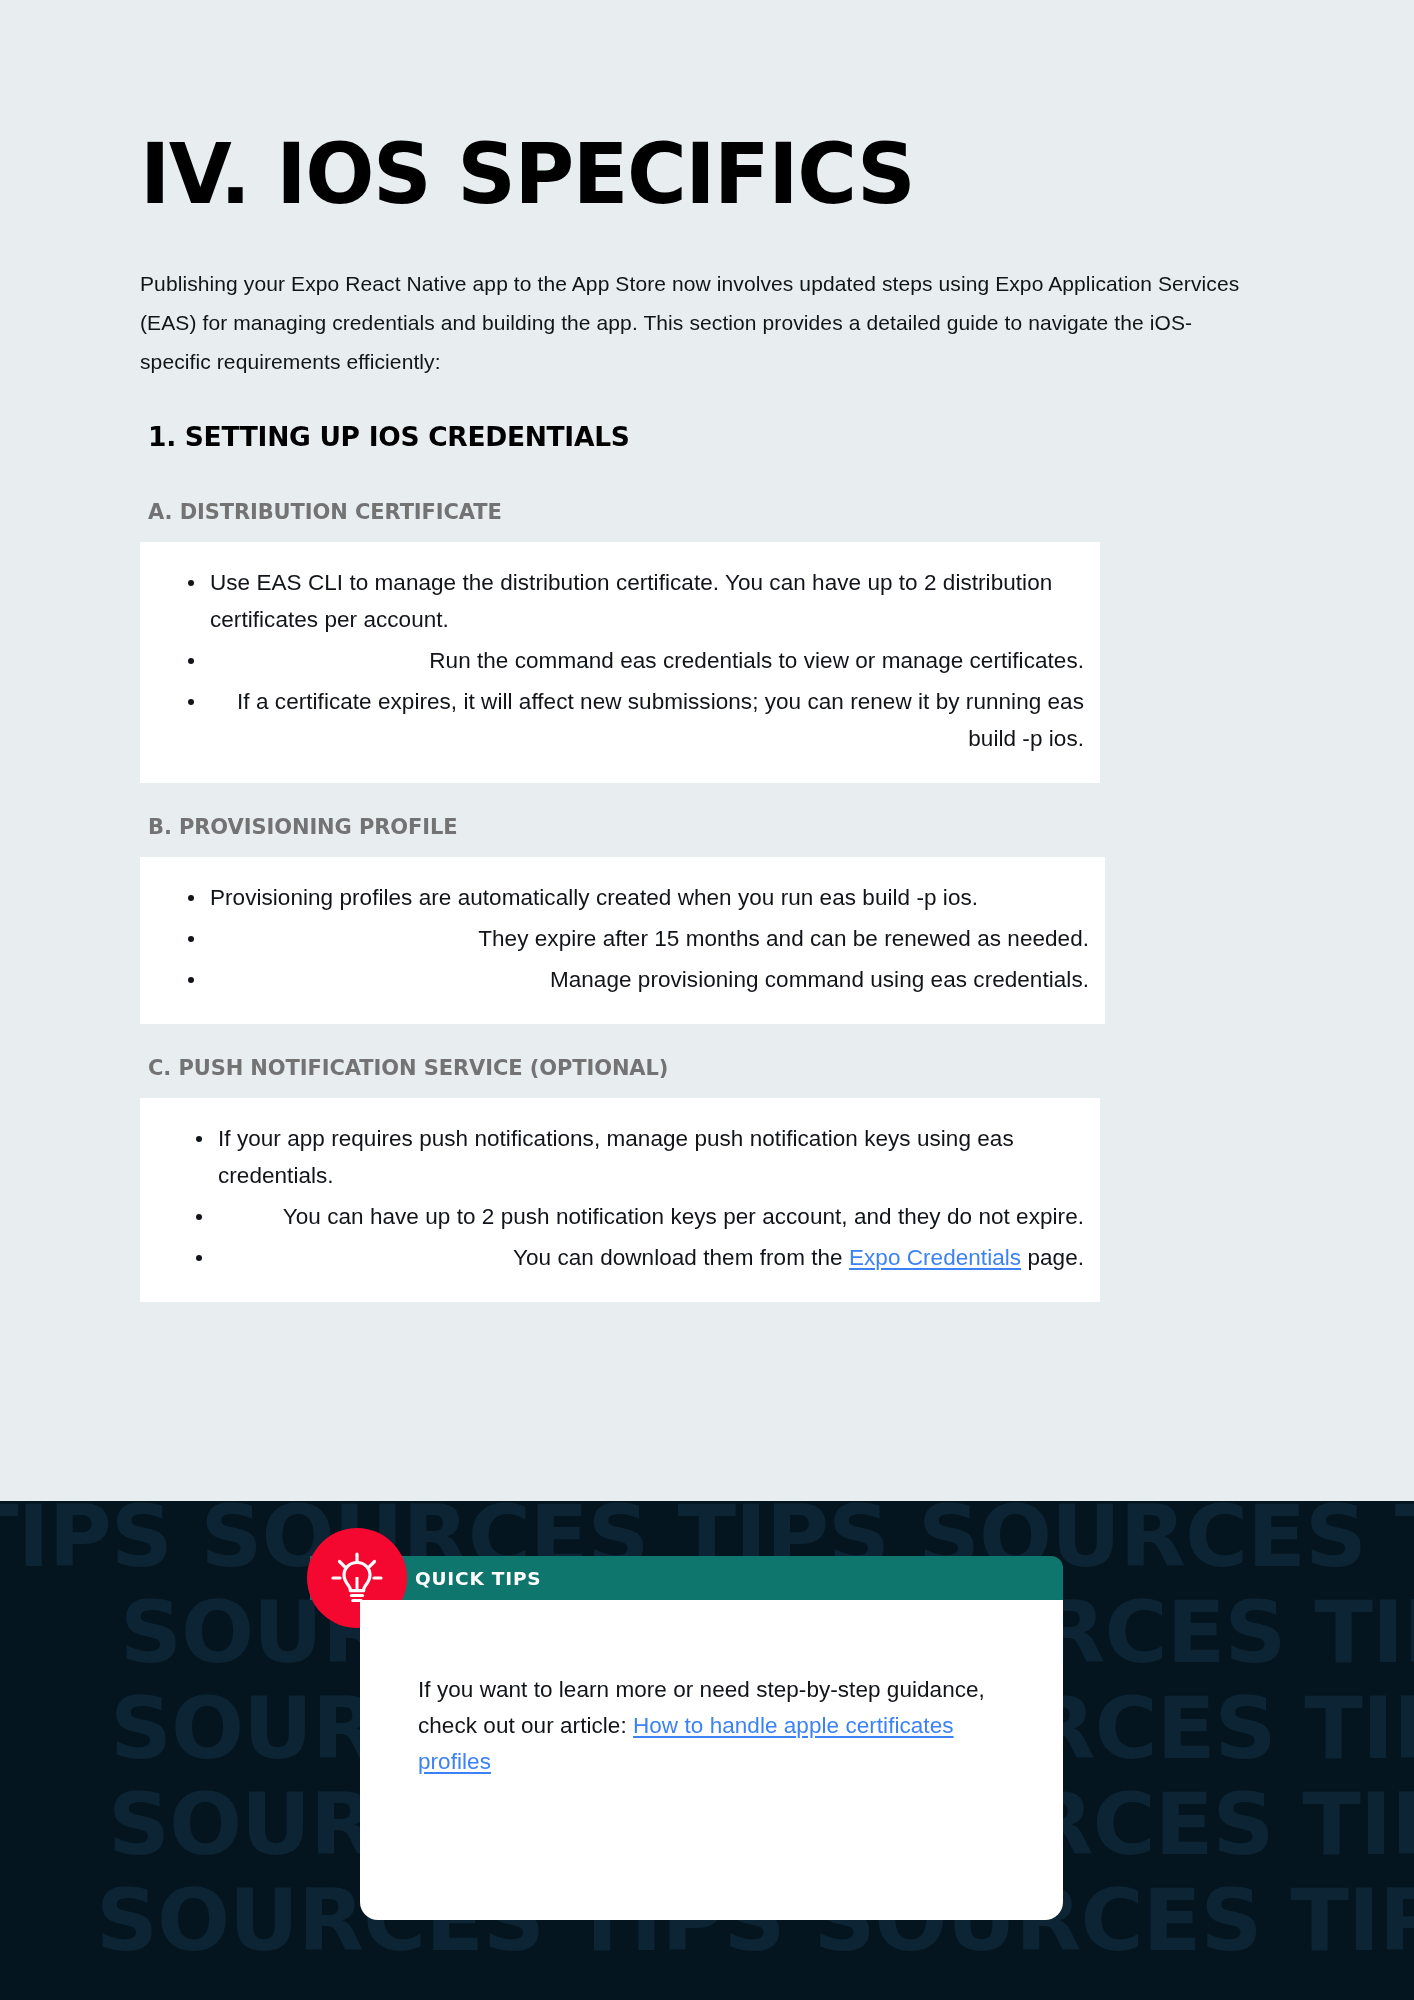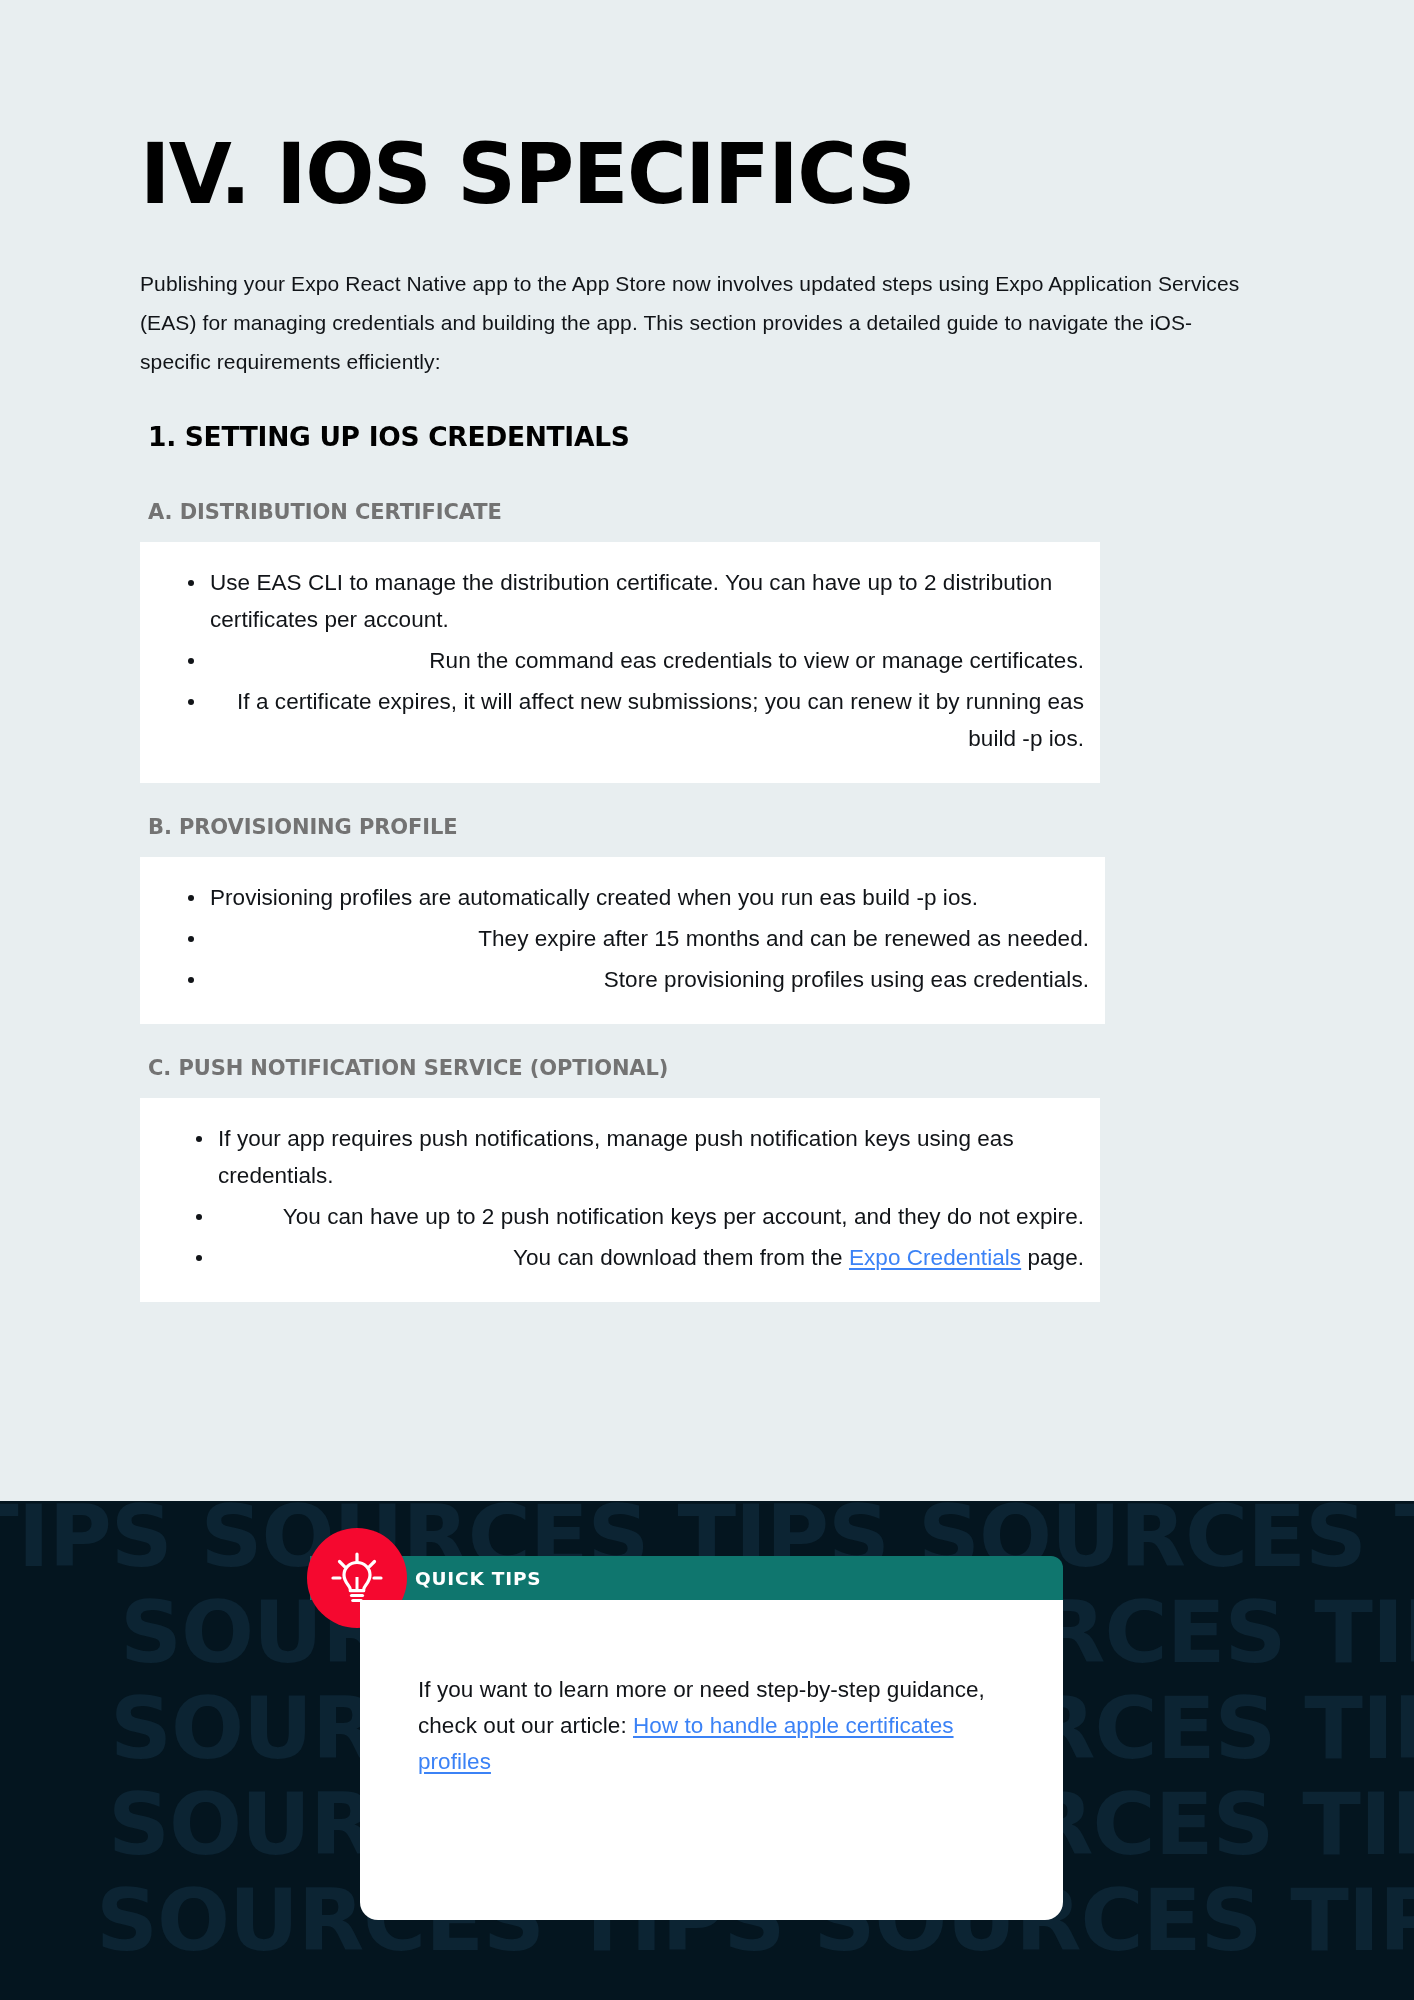--- a/index.html
+++ b/index.html
@@ -224,21 +224,21 @@
         <li>Run the command eas credentials to view or manage certificates.</li>
         <li>If a certificate expires, it will affect new submissions; you can renew it by running eas build -p ios.</li>
       </ul>
     </div>
 
     <h3 class="sub-heading tight">B. PROVISIONING PROFILE</h3>
     <div class="card wideB">
       <ul>
         <li>Provisioning profiles are automatically created when you run eas build -p ios.</li>
         <li>They expire after 15 months and can be renewed as needed.</li>
-        <li>Store provisioning profiles using eas credentials.</li>
+        <li>Manage provisioning command using eas credentials.</li>
       </ul>
     </div>
 
     <h3 class="sub-heading tight">C. PUSH NOTIFICATION SERVICE (OPTIONAL)</h3>
     <div class="card indent wide">
       <ul>
         <li>If your app requires push notifications, manage push notification keys using eas credentials.</li>
         <li>You can have up to 2 push notification keys per account, and they do not expire.</li>
         <li><span>You can download them from the </span><a class="lnk" href="#">Expo Credentials</a><span> page.</span></li>
       </ul>

